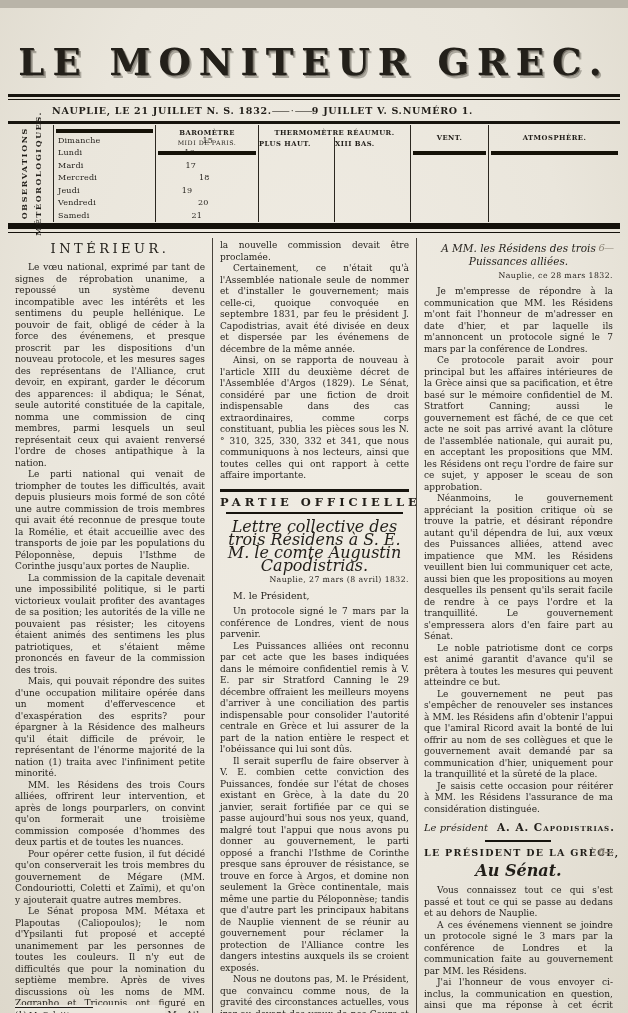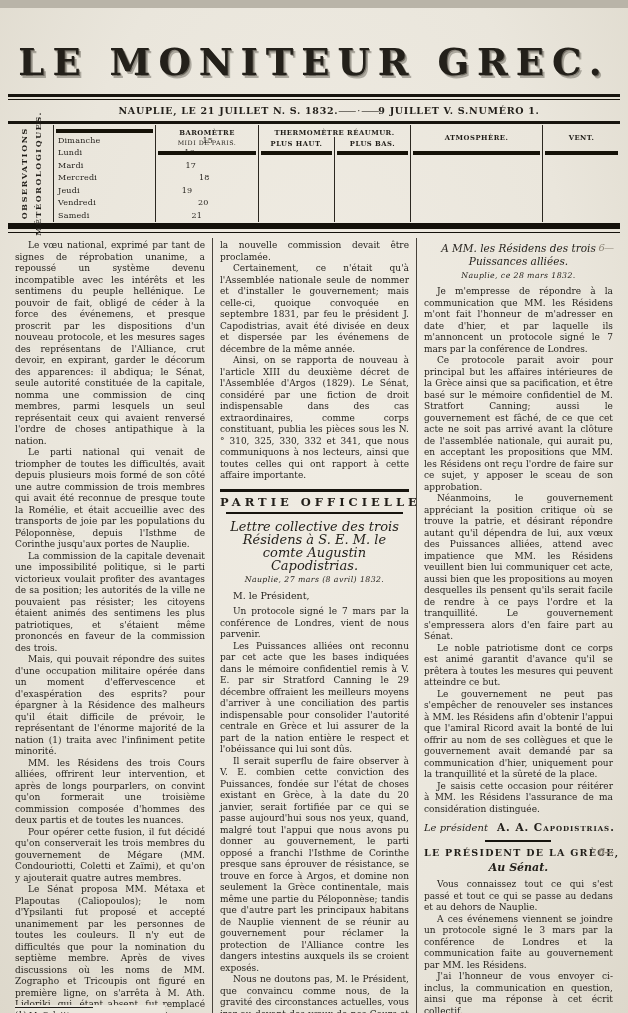--- a/index.html
+++ b/index.html
@@ -27,21 +27,21 @@
     letter-spacing:8px;
     color:#23201a;
     text-shadow:2.5px 2.5px 0 rgba(30,25,16,0.30), 1px 1px 0 rgba(30,25,16,0.45);
     white-space:nowrap;
   }
   .rule-combo { border-top:3px solid #17140e; border-bottom:1px solid #17140e; height:6px; }
   .rule-thick { border-top:3px solid #17140e; }
 
   
   .dateline {
-    display:flex; align-items:center; justify-content:center;
+    display:flex; align-items:center; justify-content:flex-start;
     padding:5px 14px 5px 44px;
     font-size:9.5px; font-weight:bold; letter-spacing:0.7px;
     white-space:nowrap;
   }
   .dateline .orn { letter-spacing:-1px; font-weight:normal; color:#2a261f; }
 
   
   .weather-wrap { margin-top:1px; }
   .weather {
     display:flex;
@@ -67,21 +67,21 @@
   .whead {
     height:26px; text-align:center; padding-top:4px;
     letter-spacing:0.5px; font-weight:bold; line-height:9px;
     overflow:hidden; white-space:nowrap;
   }
   .whead .sub { font-weight:normal; font-size:6.3px; display:block; }
   .wbar { height:3.5px; background:#151208; margin:0 2px; flex:none; }
   .wbody { flex:1; padding:3px 4px 1px; }
   .therm-main { height:12px; text-align:center; padding-top:4px; font-weight:bold; letter-spacing:0.5px; white-space:nowrap; overflow:hidden; }
   .therm-subs { display:flex; flex:1; }
-  .therm-sub { flex:1; display:flex; flex-direction:column; min-width:0; }
+  .therm-sub { flex:1; display:flex; flex-direction:row; min-width:0; }
   .therm-sub + .therm-sub { border-left:1px solid #2c2821; }
   .therm-sub .whead { height:14px; padding-top:3px; font-weight:bold; }
   .drow { display:flex; align-items:baseline; height:12.6px; font-size:8px; letter-spacing:0.2px; white-space:nowrap;gap:48px; }
   .dleader { flex:1; overflow:hidden; margin:0 3px; letter-spacing:1px; color:#2a261f; }
   .bigbar { height:6px; background:#14110b; margin-top:1px; }
   .thinline { border-top:1.5px solid #14110b; margin-top:3px; }
 
   
   .columns { display:flex; height:794px; margin-top:5px; }
   .col { width:33.333%; padding:2px 7px 0; overflow:hidden; position:relative; }
@@ -97,38 +97,38 @@
     letter-spacing:3.5px; margin:1px 0 6px; white-space:nowrap;
   }
   .rule-heavy-col { height:3px; background:#17140e; margin:7px 0 3px; }
   .po-head {
     text-align:center; font-size:11.5px; font-weight:bold;
     letter-spacing:4px; margin:3px 0 3px; white-space:nowrap;
   }
   .rule-orn { width:94%; height:2.5px; background:#17140e; margin:0 auto 6px; }
   .letter-title {
     font-style:italic; text-align:center; text-indent:0;
-    font-size:13px; line-height:13px; margin:2px 4px 3px;
+    font-size:16px; line-height:13px; margin:2px 4px 3px;
   }
   .letter-dateline {
-    text-align:center; font-size:7.8px; letter-spacing:0.4px;
-    margin:1px 0 6px; text-indent:0;font-style:italic;
+    text-align:right; font-size:7.8px; letter-spacing:0.4px;
+    margin:1px 0 6px; text-indent:0;
   }
   .salutation { font-size:9.5px; text-indent:13px; margin:2px 0 5px; }
   .end-rule { width:66px; border-top:2px solid #17140e; margin:7px auto 5px; }
 
   .signature { text-align:center; margin-top:6px; font-size:10px; white-space:nowrap; }
   .sig-prefix { font-style:italic; margin-right:9px; }
   .sig-name { font-variant:small-caps; font-weight:bold; letter-spacing:1px; font-size:10.5px; }
 
   .sub-head {
     text-align:right; font-size:9.5px; font-weight:bold;
     letter-spacing:1.3px; margin:2px 0 3px; position:relative; white-space:nowrap;
   }
-  .au-senat { text-align:center; font-style:italic; font-weight:bold; font-size:11px; margin:0 0 5px; }
+  .au-senat { text-align:center; font-style:italic; font-weight:bold; font-size:16px; margin:0 0 5px; }
 
   .footnote {
     position:absolute; left:7px; bottom:13px; width:150px;
     font-size:8px; background:#ebe7dd; padding-top:2px;
   }
   .footnote-rule { width:78px; border-top:1px solid #211e19; margin-bottom:2px; }
 
   .pencil-mark {
     position:absolute; color:#8d8678; font-style:italic;
     font-size:10px; letter-spacing:-1px;
@@ -217,46 +217,47 @@
 
       <div class="wcol wcol-therm">
         <div class="therm-main">THERMOMÈTRE RÉAUMUR.</div>
         <div class="therm-subs">
           <div class="therm-sub">
             <div class="whead">PLUS HAUT.</div>
             <div class="wbar"></div>
             <div class="wbody"></div>
           </div>
           <div class="therm-sub">
-            <div class="whead">PLUS BAS.</div>
+            <div class="whead">XIII BAS.</div>
             <div class="wbar"></div>
             <div class="wbody"></div>
           </div>
         </div>
       </div>
 
+      <div class="wcol wcol-vent">
+        <div class="whead" style="padding-top:9px;">VENT.</div>
+        <div class="wbar"></div>
+        <div class="wbody"></div>
+      </div>
+
       <div class="wcol wcol-atmo">
         <div class="whead" style="padding-top:9px;">ATMOSPHÈRE.</div>
         <div class="wbar"></div>
         <div class="wbody"></div>
       </div>
-
-      <div class="wcol wcol-vent">
-        <div class="whead" style="padding-top:9px;">VENT.</div>
-        <div class="wbar"></div>
-        <div class="wbody"></div>
-      </div>
     </div>
     <div class="bigbar"></div>
     <div class="thinline"></div>
   </div>
 
   <div class="columns">
 
     <section class="col">
+      <h2 class="head-interieur">INTÉRIEUR.</h2>
       <p class="body">Le vœu national, exprimé par tant de signes de réprobation unanime, a repoussé un système devenu incompatible avec les intérêts et les sentimens du peuple hellénique. Le pouvoir de fait, obligé de céder à la force des événemens, et presque proscrit par les dispositions d'un nouveau protocole, et les mesures sages des représentans de l'Alliance, crut devoir, en expirant, garder le décorum des apparences: il abdiqua; le Sénat, seule autorité constituée de la capitale, nomma une commission de cinq membres, parmi lesquels un seul représentait ceux qui avaient renversé l'ordre de choses antipathique à la nation.</p>
       <p class="body">Le parti national qui venait de triompher de toutes les difficultés, avait depuis plusieurs mois formé de son côté une autre commission de trois membres qui avait été reconnue de presque toute la Romélie, et était accueillie avec des transports de joie par les populations du Péloponnèse, depuis l'Isthme de Corinthe jusqu'aux portes de Nauplie.</p>
       <p class="body">La commission de la capitale devenait une impossibilité politique, si le parti victorieux voulait profiter des avantages de sa position; les autorités de la ville ne pouvaient pas résister; les citoyens étaient animés des sentimens les plus patriotiques, et s'étaient même prononcés en faveur de la commission des trois.</p>
       <p class="body">Mais, qui pouvait répondre des suites d'une occupation militaire opérée dans un moment d'effervescence et d'exaspération des esprits? pour épargner à la Résidence des malheurs qu'il était difficile de prévoir, le représentant de l'énorme majorité de la nation (1) traita avec l'infiniment petite minorité.</p>
       <p class="body">MM. les Résidens des trois Cours alliées, offrirent leur intervention, et après de longs pourparlers, on convint qu'on formerait une troisième commission composée d'hommes des deux partis et de toutes les nuances.</p>
       <p class="body">Pour opérer cette fusion, il fut décidé qu'on conserverait les trois membres du gouvernement de Mégare (MM. Condouriotti, Coletti et Zaïmi), et qu'on y ajouterait quatre autres membres.</p>
       <p class="body">Le Sénat proposa MM. Métaxa et Plapoutas (Caliopoulos); le nom d'Ypsilanti fut proposé et accepté unanimement par les personnes de toutes les couleurs. Il n'y eut de difficultés que pour la nomination du septième membre. Après de vives discussions où les noms de MM. Zographo et Tricoupis ont figuré en première ligne, on s'arrêta à M. Ath. Lidoriki, qui, étant absent, fut remplacé plus tard, en considération de l'urgence des circonstances, sur la proposition des plénipotentiaires rassemblés à Argos, par le général Costa Bozzaris.</p>
 
       <div class="footnote">
         <div class="footnote-rule"></div>

